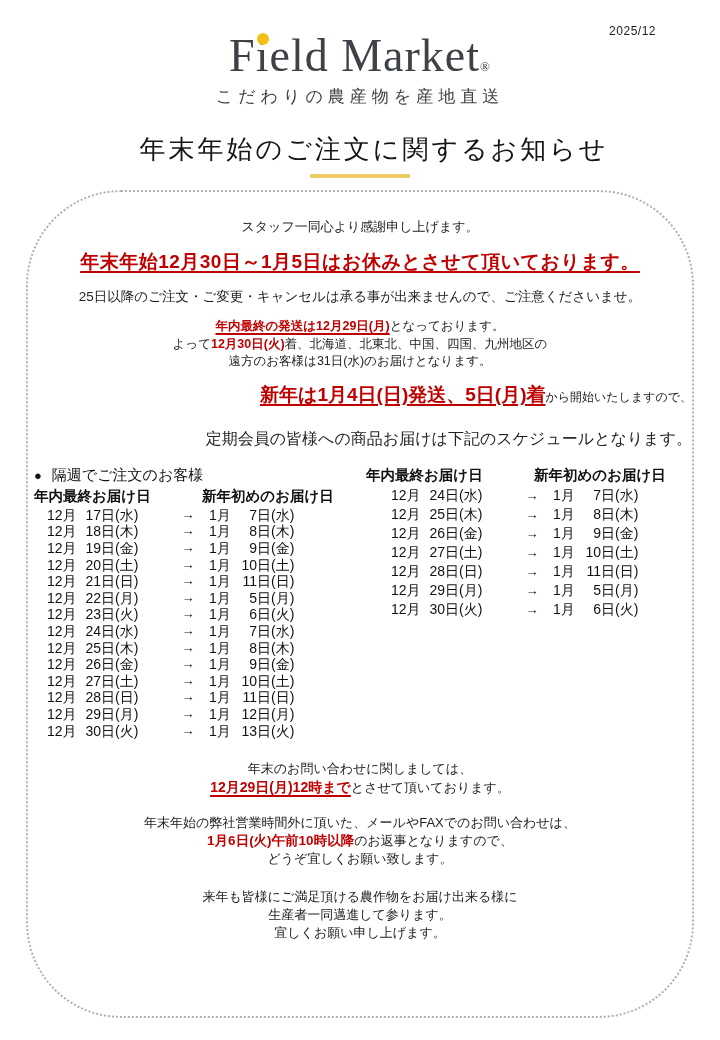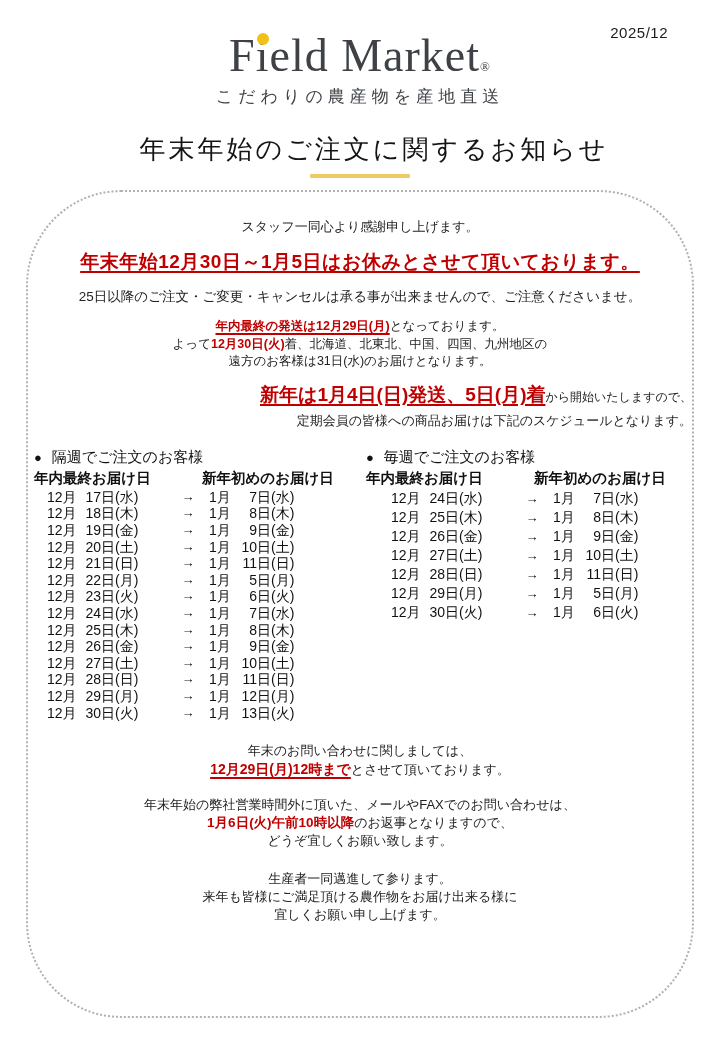--- a/index.html
+++ b/index.html
@@ -1,21 +1,21 @@
 <!DOCTYPE html>
 <html><head>
 <meta charset="utf-8">
 <style>
   * { margin:0; padding:0; box-sizing:border-box; }
   html,body { background:#ffffff; }
   body { font-family:"Liberation Sans", sans-serif; color:#1c1c1c; }
   .page { position:relative; width:720px; height:1040px; background:#fff; overflow:hidden; margin:0 auto; }
 
   
-  .issue-date { position:absolute; top:24px; right:52px; font-size:15px; color:#1c1c1c; letter-spacing:0.5px; }
+  .issue-date { position:absolute; top:24px; right:64px; font-size:12px; color:#1c1c1c; letter-spacing:0.5px; }
   .logo-block { text-align:center; padding-top:32px; }
   .logo-text { font-family:"Liberation Serif", serif; font-size:46px; color:#3e4247; letter-spacing:1px; line-height:1.05; }
   .logo-i { position:relative; display:inline-block; }
   .logo-i .dot { position:absolute; left:50%; transform:translateX(-50%); top:1px; width:12px; height:12px; border-radius:50%; background:#f2c118; }
   .logo-reg { font-size:13px; color:#3e4247; font-family:"Liberation Serif", serif; }
   .logo-tagline { margin-top:5px; font-size:17px; letter-spacing:5px; color:#3e4247; }
 
   
   .page-title { margin-top:24px; text-align:center; font-family:"Liberation Serif", serif; font-size:26px; letter-spacing:3px; color:#141414;padding-left:28px; }
   .title-underline { width:100px; height:4px; background:#eecb62; margin:7px auto 0; border-radius:1px; }
@@ -29,21 +29,21 @@
   .u { text-decoration:underline; text-decoration-thickness:1.5px; text-underline-offset:3px; }
 
   .holiday { margin-top:13px; font-size:19px; letter-spacing:0.5px; }
   .deadline { margin-top:16px; font-size:18px; line-height:27px; letter-spacing:1px; }
   .caution { margin-top:13px; font-size:13.5px; color:#222; }
   .shipping { margin-top:12px; font-size:12.5px; line-height:17.5px; color:#222; }
   .shipping .red { font-size:12.5px; }
   .newyear { margin-top:12px; line-height:24px; color:#222;text-align:right; }
   .newyear .red { font-size:19px; }
   .newyear .after { font-size:12px; }
-  .newyear-line2 { font-size:13px; margin-top:0; }
+  .newyear-line2 { font-size:16px; margin-top:18px; }
 
   
   .sched-wrap { display:flex; margin-top:14px; padding:0 8px 0 6px; }
   .sched-col-left { width:332px; }
   .sched-col-right { flex:1; }
   .sched-title { font-size:15px; font-weight:normal; color:#111; line-height:20px; }
   .sched-title .bullet { font-size:13px; margin-right:10px; }
   .sched-head { display:flex; font-size:14.5px; font-weight:bold; color:#111; line-height:21px; }
   .sched-head .h1 { width:168px; }
   .sched-rows { padding-left:13px; margin-top:0; }
@@ -228,23 +228,20 @@
               <span class="c-fm">12月</span>
               <span class="c-fd"><span class="num">30</span><span>日(火)</span></span>
               <span class="c-ar">→</span>
               <span class="c-tm">1月</span>
               <span class="c-td"><span class="num">13</span><span>日(火)</span></span>
             </div>
           </div>
       </div>
 
       <div class="sched-col-right">
-        <div class="sched-title">
-          <span class="bullet">●</span><span>毎週でご注文のお客様</span>
-        </div>
         <div class="sched-head">
           <span class="h1">年内最終お届け日</span>
           <span class="h2">新年初めのお届け日</span>
         </div>
         <div class="sched-rows">
 
             <div class="sched-row">
               <span class="c-fm">12月</span>
               <span class="c-fd"><span class="num">24</span><span>日(水)</span></span>
               <span class="c-ar">→</span>
@@ -313,19 +310,19 @@
 
     <div class="offhours center">
       <div>年末年始の弊社営業時間外に頂いた、メールやFAXでのお問い合わせは、</div>
       <div>
         <span class="red">1月6日(火)午前10時以降</span><span>のお返事となりますので、</span>
       </div>
       <div>どうぞ宜しくお願い致します。</div>
     </div>
 
     <div class="closing center">
+      <div>来年も皆様にご満足頂ける農作物をお届け出来る様に</div>
       <div>生産者一同邁進して参ります。</div>
-      <div>来年も皆様にご満足頂ける農作物をお届け出来る様に</div>
       <div>宜しくお願い申し上げます。</div>
     </div>
 
   </div>
 </div>
 
 </body></html>

